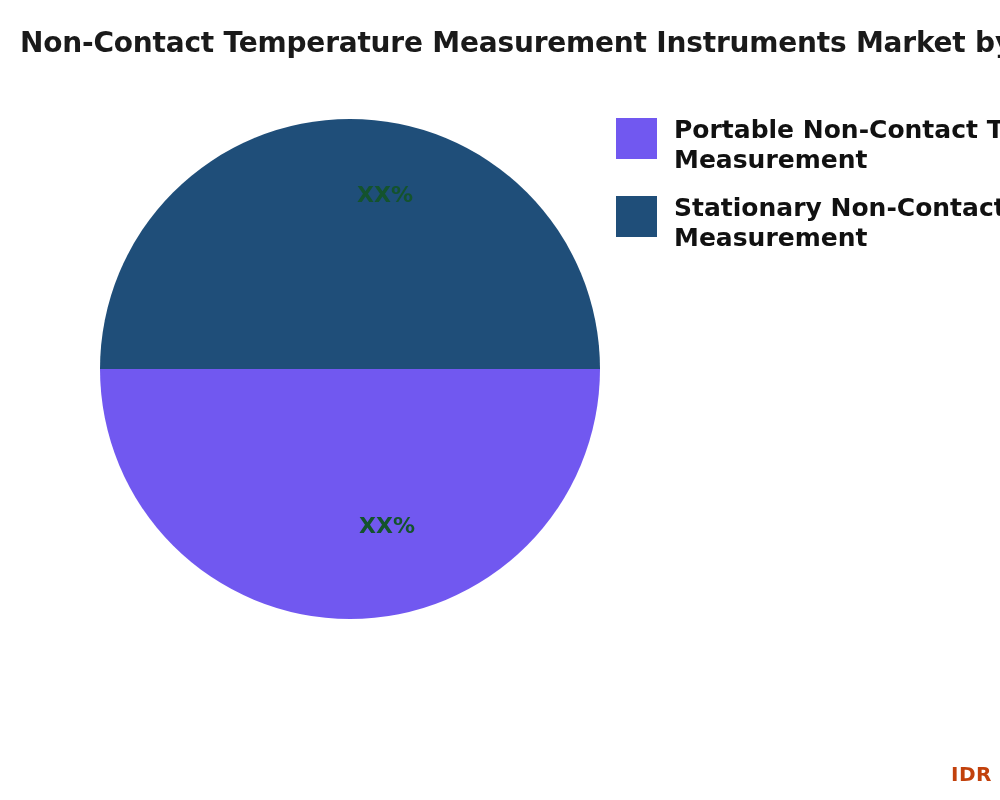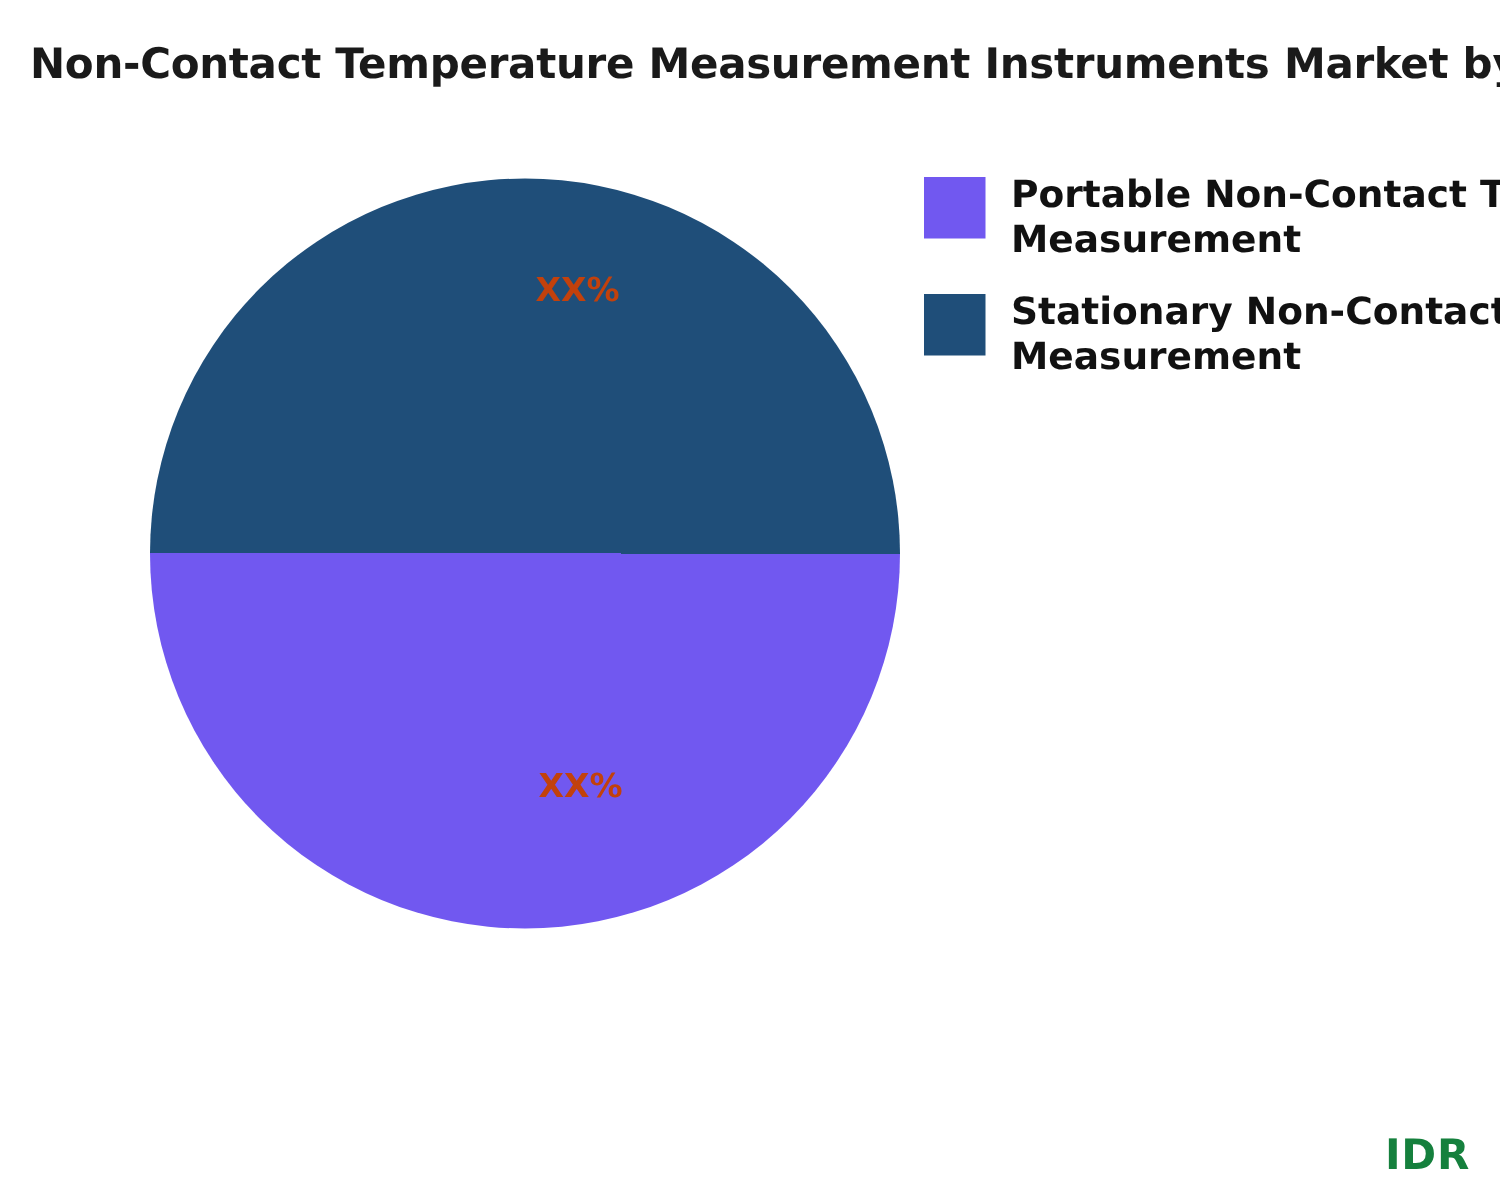--- a/index.html
+++ b/index.html
@@ -36,21 +36,21 @@
     height: 500px;
     border-radius: 50%;
     position: absolute;
     left: 0;
     top: 0;
   }
   .slice-label {
     position: absolute;
     font-size: 22px;
     font-weight: bold;
-    color: #c2410c;
+    color: #14532d;
     white-space: nowrap;
     transform: translate(-50%, -50%);
   }
   #label-stationary {
     left: 285px;
     top: 75px;
   }
   #label-portable {
     left: 287px;
     top: 406px;
@@ -75,25 +75,25 @@
   .legend-text {
     font-size: 25px;
     font-weight: bold;
     color: #111111;
     line-height: 1.18;
     white-space: nowrap;
     margin-top: -3px;
   }
   #watermark {
     position: absolute;
-    right: 20px;
+    right: 8px;
     bottom: 14px;
-    font-size: 28px;
+    font-size: 20px;
     font-weight: bold;
-    color: #15803d;
+    color: #c2410c;
     letter-spacing: 0.5px;
   }
 </style>
 </head>
 <body>
 
 <div id="chart-title">Non-Contact Temperature Measurement Instruments Market by Product Type</div>
 
 <div id="pie-wrap">
   <div id="pie" style="background: conic-gradient(from 90deg, rgb(113, 88, 240) 0deg, rgb(113, 88, 240) 180deg, rgb(31, 78, 121) 180deg, rgb(31, 78, 121) 360deg); transform: scaleX(-1);"></div>

